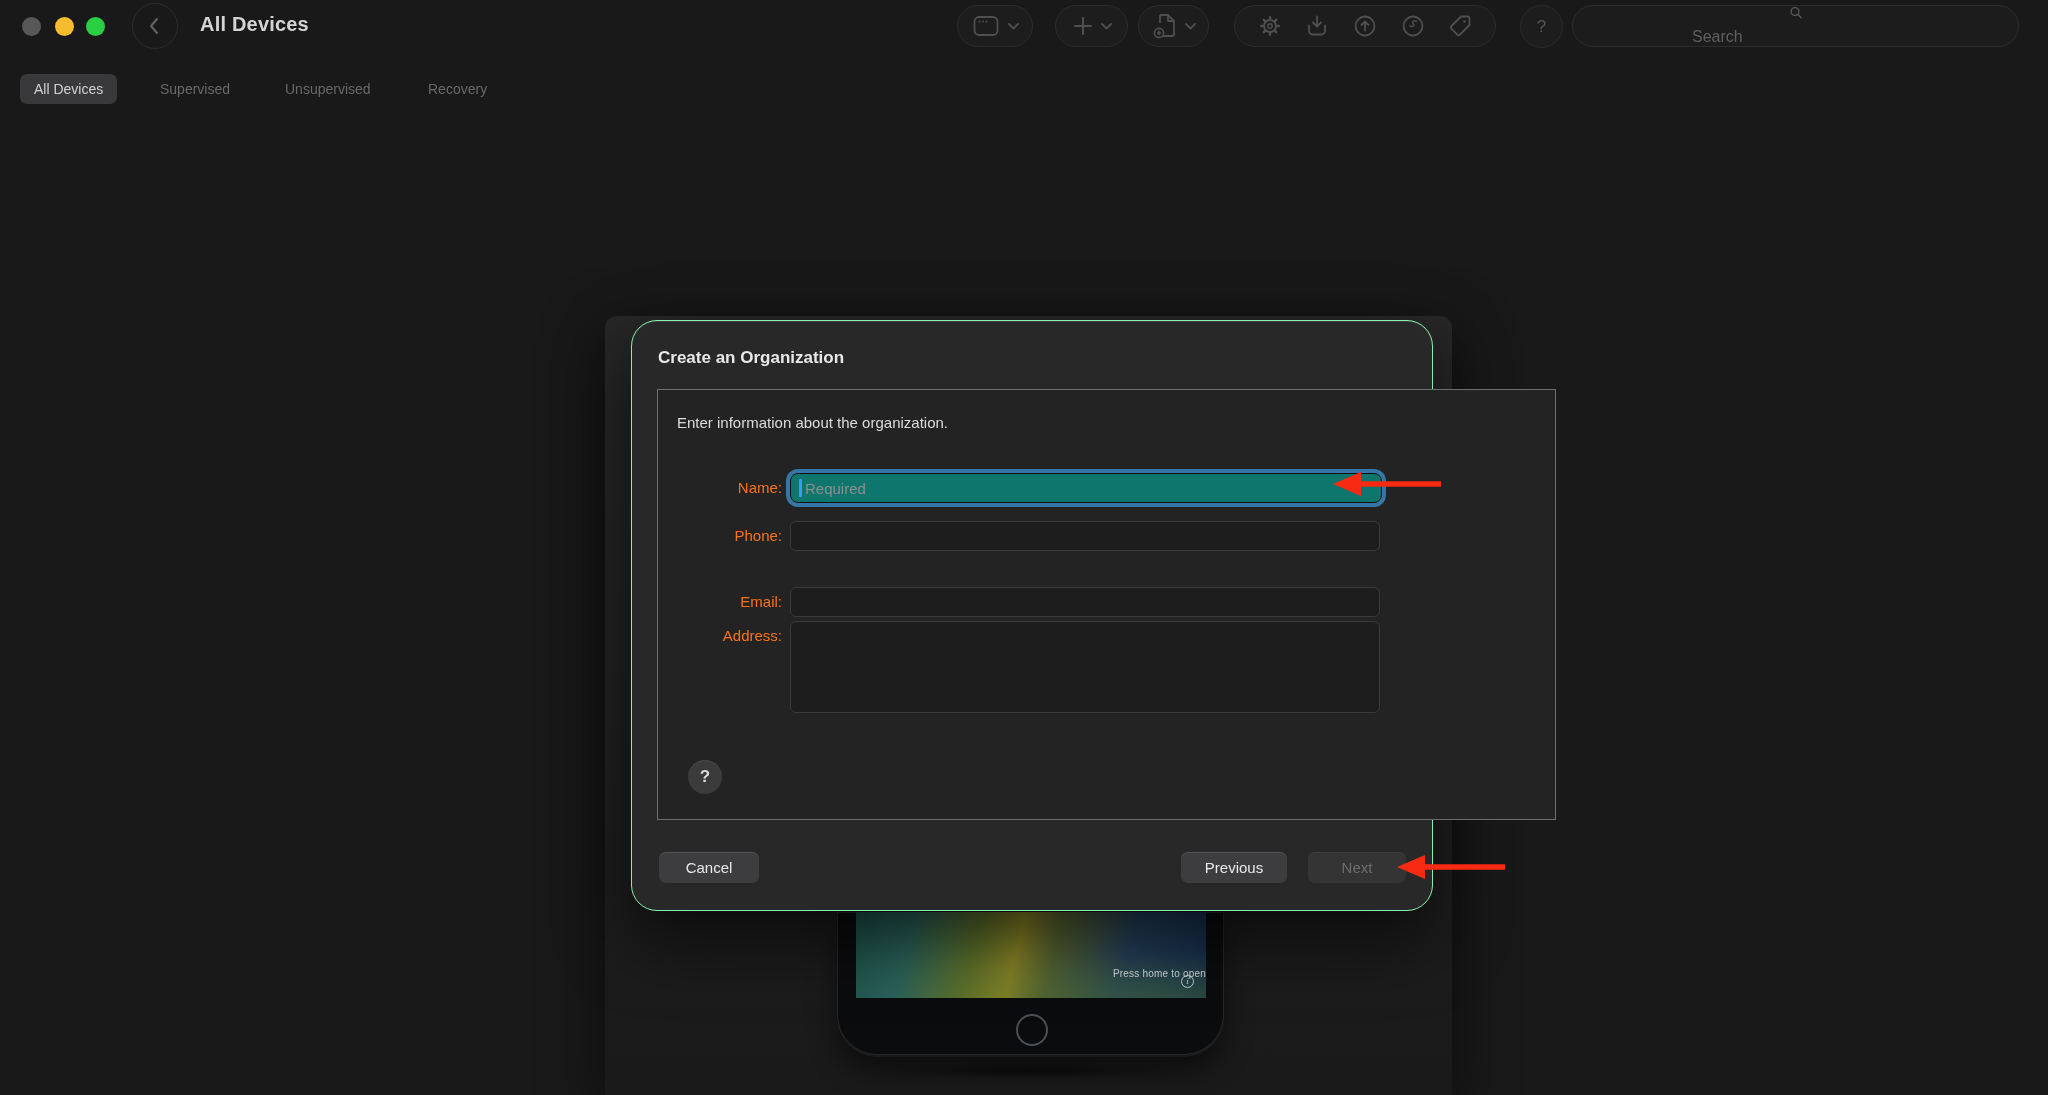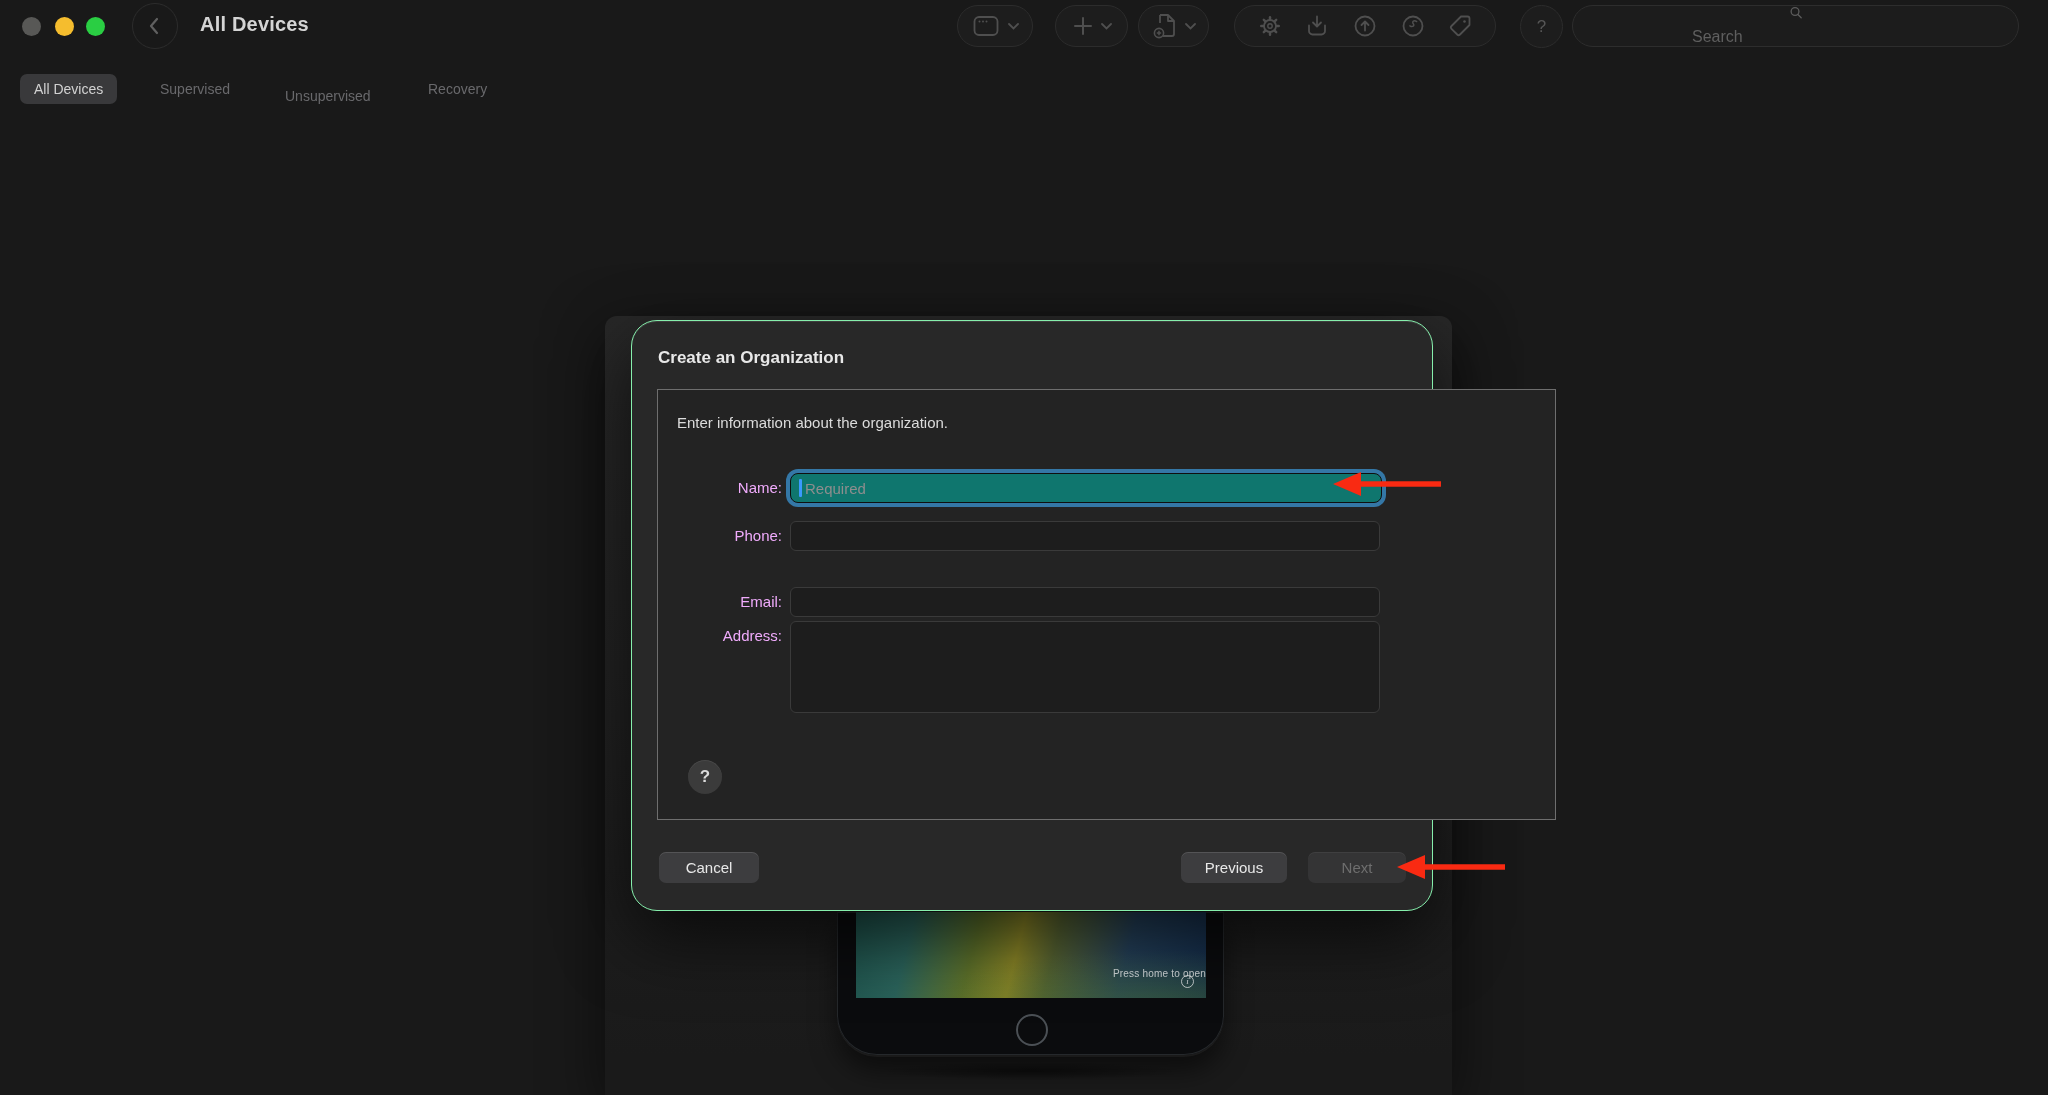--- a/index.html
+++ b/index.html
@@ -71,21 +71,21 @@
            background:#282828; border:1px solid #86efac; border-radius:26px;
            box-shadow:inset 0 1px 0 rgba(255,255,255,.10), 0 28px 70px rgba(0,0,0,.65); }
   .sheet-title { position:absolute; left:26px; top:27px; font-size:17px; font-weight:bold;
                  color:#e8e8e8; }
   .form-box { position:absolute; left:25px; top:68px; width:899px; height:431px;
               border:1px solid #6e6e6e; background:#232323; }
   .intro { position:absolute; left:19px; top:24px; font-size:15px; color:#dcdcdc; }
 
   .frow { position:absolute; left:0; width:100%; }
   .flabel { position:absolute; left:0; width:124px; text-align:right; font-size:15px;
-            color:#f0abfc; }
+            color:#f97316; }
   .ffield { position:absolute; left:132px; width:590px; height:30px; background:#1d1d1d;
             border:1px solid #3a3a3a; border-radius:6px; color:#dddddd; font-size:15px;
             font-family:inherit; padding:0 10px; outline:none; }
   .ffield::placeholder { color:#8a8a8a; }
   textarea.ffield { height:92px; resize:none; padding-top:6px; }
 
   .name-wrap { position:absolute; left:132px; top:0; width:592px; height:30px; }
   .name-input { width:100%; height:100%; background:#0f766e; border-radius:8px;
                 border:1px solid #0f0f0f; box-shadow:0 0 0 4px #3477a6;
                 color:#dddddd; font-size:15px; font-family:inherit; padding:0 14px;
@@ -213,21 +213,21 @@
     <input type="text" placeholder="Search" style="">
   </div>
 
   <div class="tabbar">
     <div class="tab selected" style="left:20px;">
         <span>All Devices</span>
       </div>
     <div class="tab" style="left:146px;">
         <span>Supervised</span>
       </div>
-    <div class="tab" style="left:271px;align-items:flex-end;">
+    <div class="tab" style="left:271px;">
         <span>Unsupervised</span>
       </div>
     <div class="tab" style="left:414px;">
         <span>Recovery</span>
       </div>
   </div>
 
   <div class="device-window">
     <div class="ipad">
       <div class="ipad-screen">

